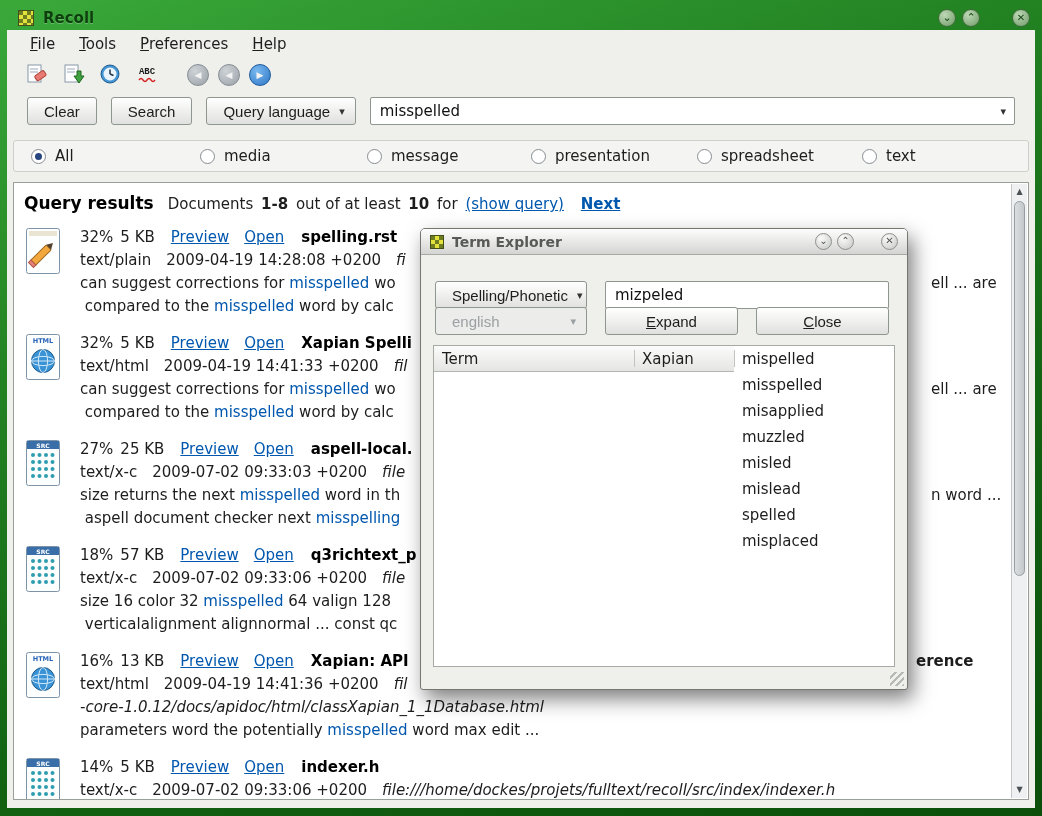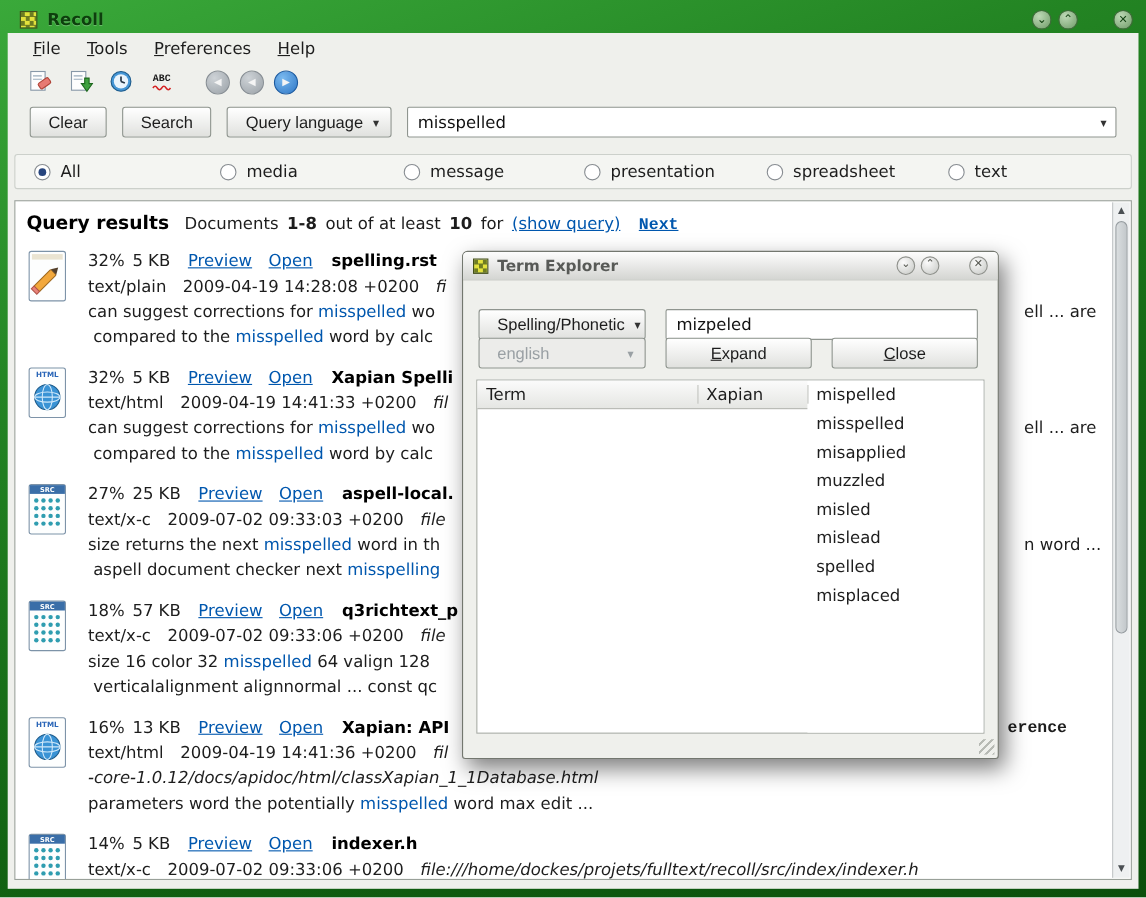--- a/index.html
+++ b/index.html
@@ -54,21 +54,21 @@
   .ropt { position:absolute; top:6px; display:flex; align-items:center; gap:9px; font-size:15px; }
   .radio { width:15px; height:15px; border-radius:50%; background:#fff; border:1px solid #878c91; position:relative; flex:none; }
   .radio.on::after { content:""; position:absolute; inset:3px; border-radius:50%; background:#27457e; }
 
   
   .results { position:absolute; left:6px; right:6px; top:152px; bottom:8px; background:#fff; border:1px solid #99a099; overflow:hidden; padding:8px 30px 0 10px; }
   .rhead { display:flex; align-items:baseline; gap:14px; margin:2px 0 13px; white-space:nowrap; }
   .rhead h1 { font-size:17px; font-weight:bold; color:#000; }
   .sum span, .sum b, .sum a { margin-right:3px; }
   .link { color:#0057ae; text-decoration:underline; }
-  .b { font-weight:bold;font-family:Liberation Mono, monospace; }
+  .b { font-weight:bold; }
   .next { margin-left:9px !important; }
 
   .result-row { display:flex; gap:10px; margin-bottom:14px; }
   .ricon { width:46px; flex:none; padding-top:1px; }
   .rbody { flex:1; min-width:0; }
   .line { position:relative; height:23px; line-height:23px; white-space:nowrap; font-size:15px; }
   .pct { margin-right:7px; }
   .fsize { margin-right:16px; }
   .rlink { color:#0057ae; text-decoration:underline; margin-right:15px; }
   .rtitle { font-weight:bold; margin-left:2px; color:#000; }

